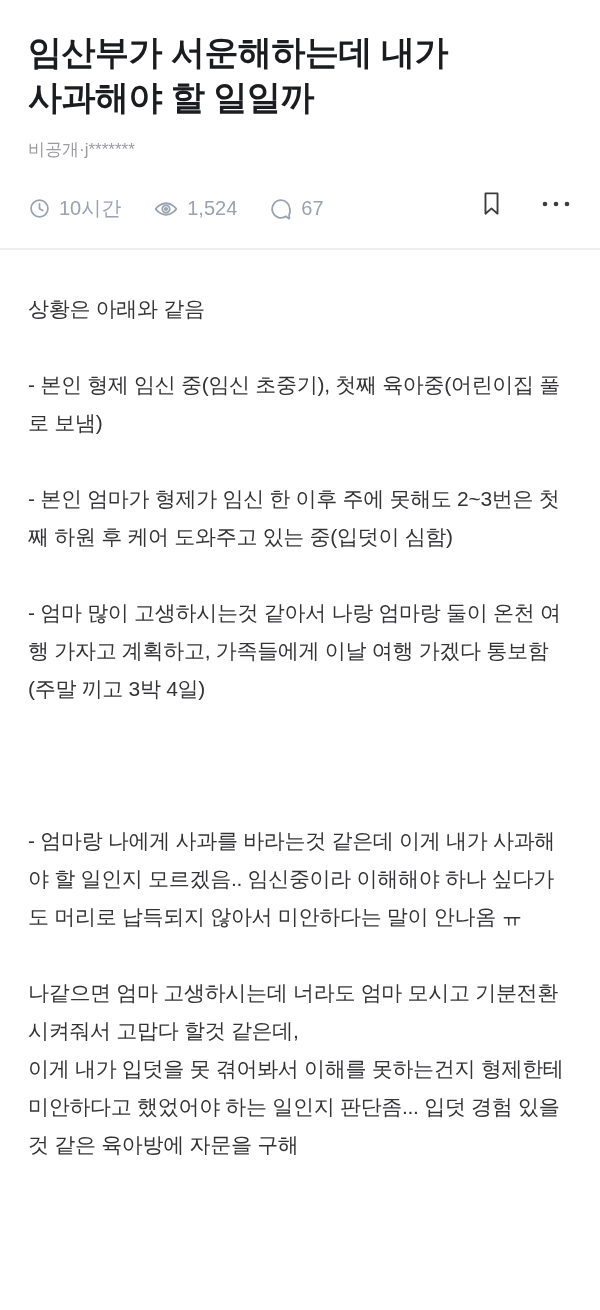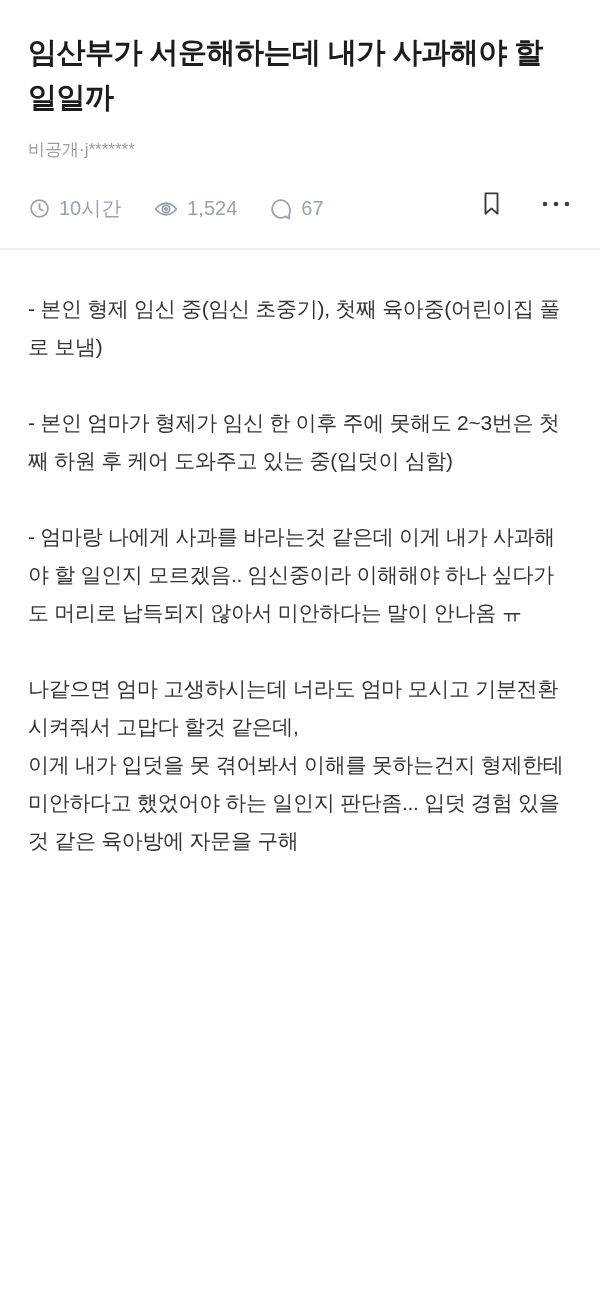--- a/index.html
+++ b/index.html
@@ -5,21 +5,21 @@
   * { margin: 0; padding: 0; box-sizing: border-box; }
   html, body { background: #ffffff; }
   body {
     width: 600px;
     height: 1310px;
     font-family: "Liberation Sans", "DejaVu Sans", sans-serif;
     overflow: hidden;
   }
   .post-header { padding: 30px 28px 0 28px; }
   .post-title {
-    font-size: 29px;
+    font-size: 34px;
     line-height: 45px;
     font-weight: 700;
     color: #1b1c1f;
     letter-spacing: -0.5px;
     word-break: keep-all;
   }
   .author-line {
     margin-top: 18px;
     font-size: 17px;
     color: #9a9aa0;
@@ -134,18 +134,21 @@
           <circle cx="27" cy="6" r="2.3"></circle>
         </svg>
       </span>
     </button>
   </div>
 </div>
 
 <div class="divider"></div>
 
 <div class="post-body">
+  <p>상황은 아래와 같음</p>
   <p>- 본인 형제 임신 중(임신 초중기), 첫째 육아중(어린이집 풀로 보냄)</p>
   <p>- 본인 엄마가 형제가 임신 한 이후 주에 못해도 2~3번은 첫째 하원 후 케어 도와주고 있는 중(입덧이 심함)</p>
+  <p class="gap-large">- 엄마 많이 고생하시는것 같아서 나랑 엄마랑 둘이 온천 여행 가자고 계획하고, 가족들에게 이날 여행 가겠다 통보함
+(주말 끼고 3박 4일)</p>
   <p>- 엄마랑 나에게 사과를 바라는것 같은데 이게 내가 사과해야 할 일인지 모르겠음.. 임신중이라 이해해야 하나 싶다가도 머리로 납득되지 않아서 미안하다는 말이 안나옴 ㅠ</p>
   <p>나같으면 엄마 고생하시는데 너라도 엄마 모시고 기분전환 시켜줘서 고맙다 할것 같은데,
 이게 내가 입덧을 못 겪어봐서 이해를 못하는건지 형제한테 미안하다고 했었어야 하는 일인지 판단좀... 입덧 경험 있을 것 같은 육아방에 자문을 구해</p>
 </div>
 
 </body></html>

